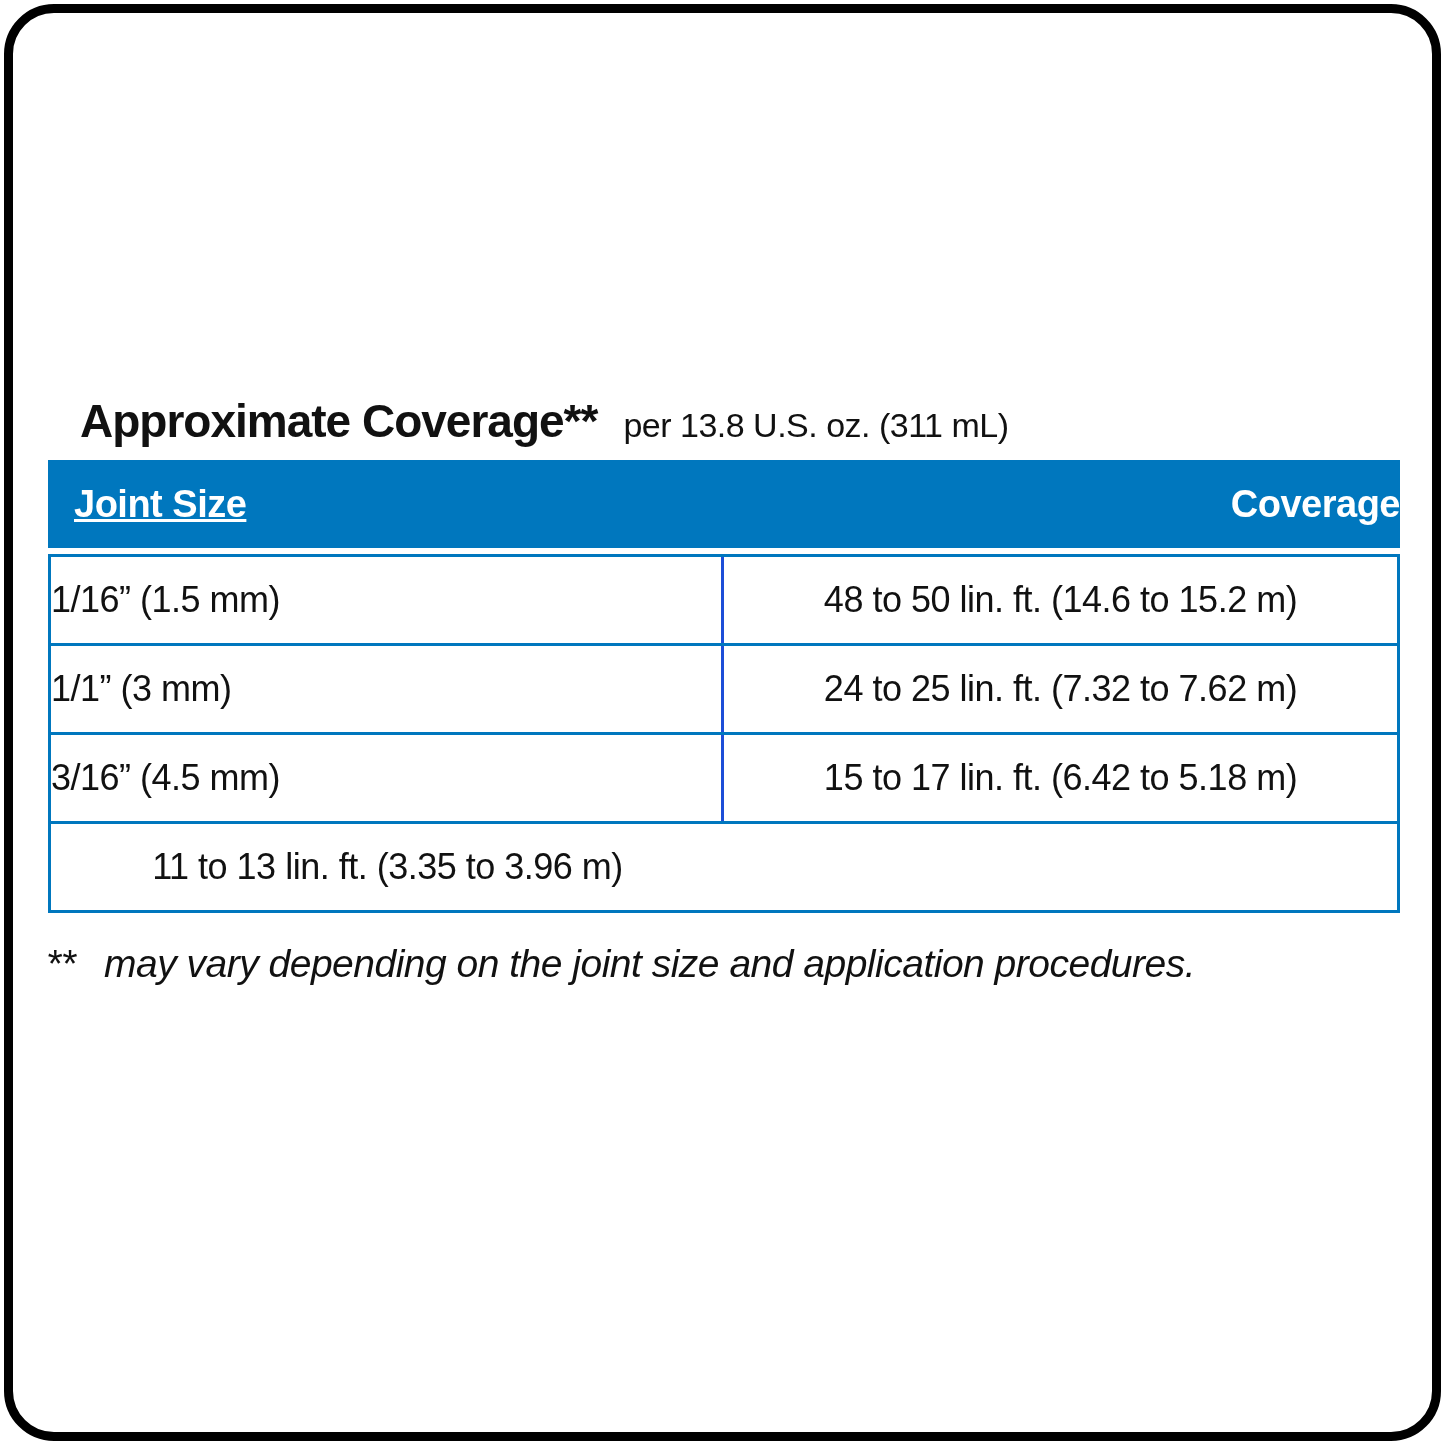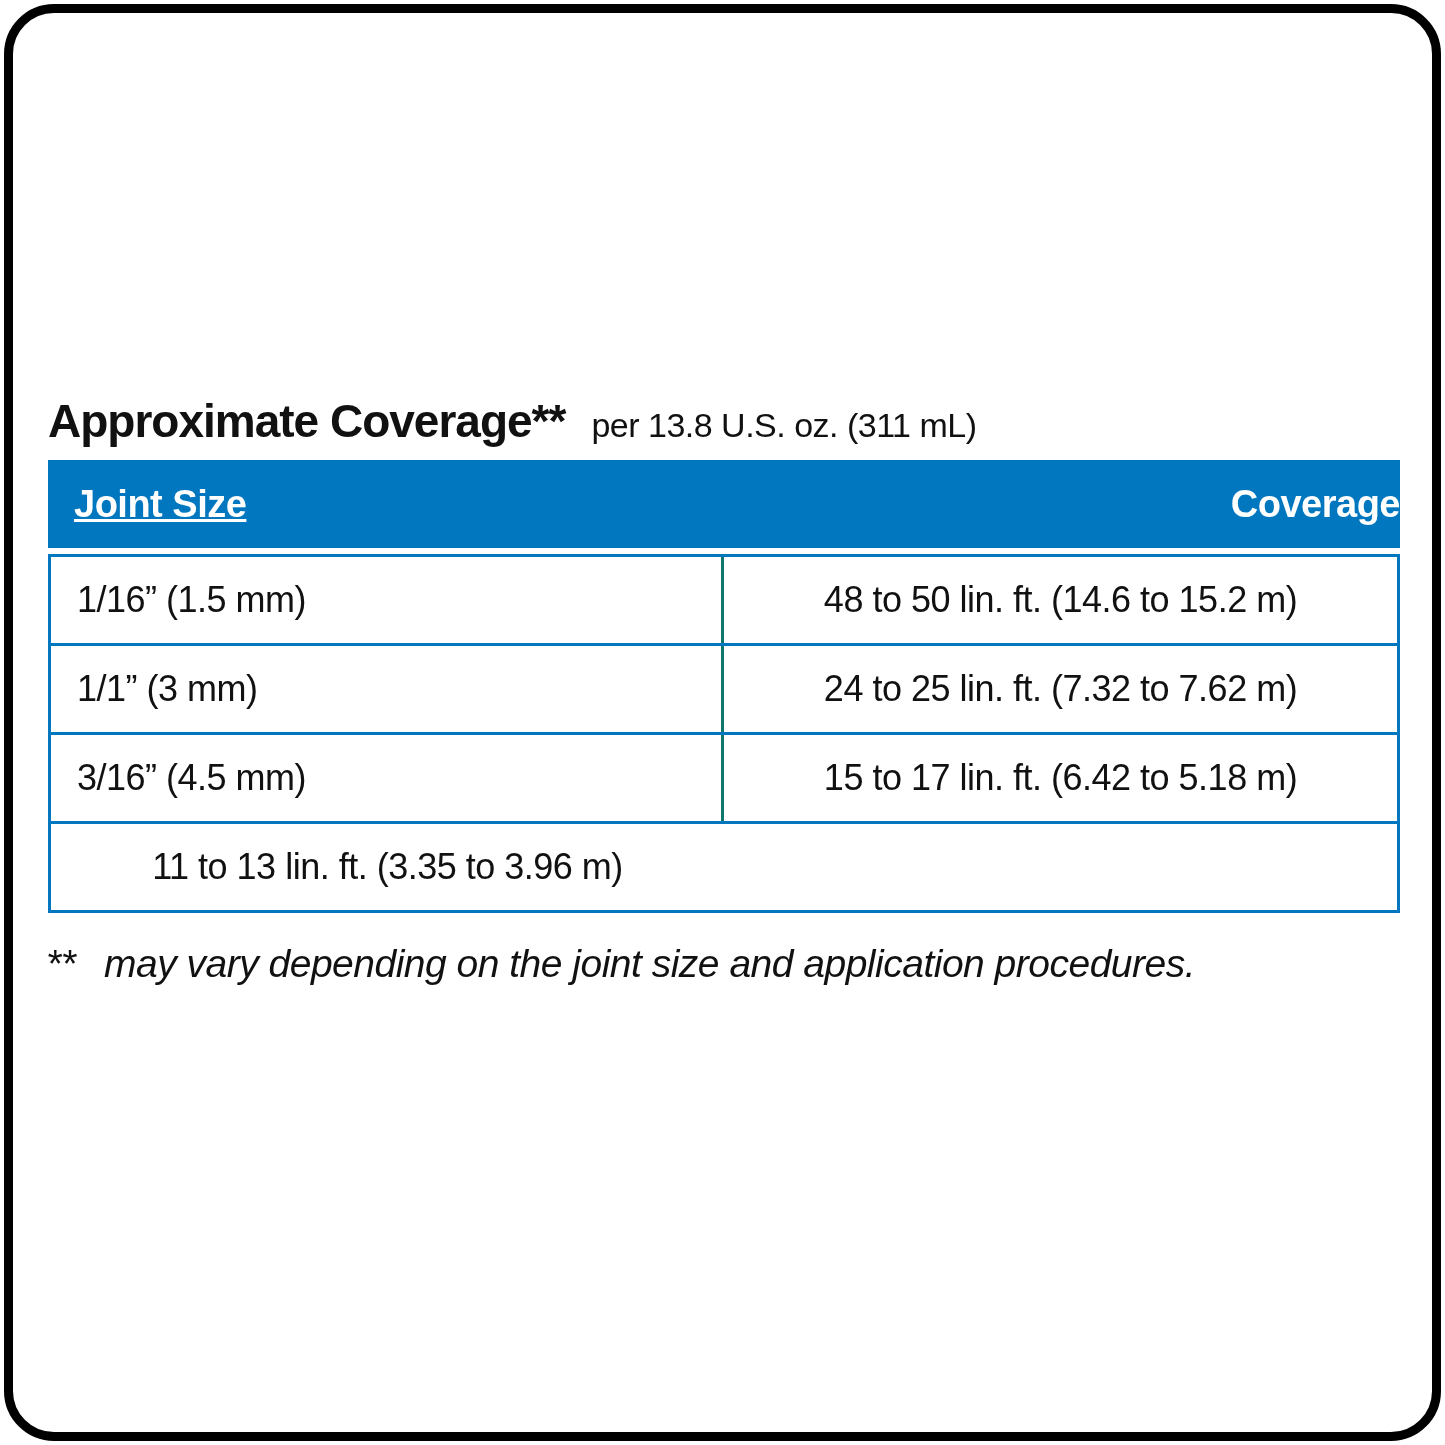--- a/index.html
+++ b/index.html
@@ -24,20 +24,21 @@
     top: 394px;
     display: flex;
     align-items: baseline;
     white-space: nowrap;
     color: #111111;
   }
   .title {
     font-weight: bold;
     font-size: 46px;
     letter-spacing: -1px;
+    margin-left: 32px;
   }
   .subtitle {
     font-size: 34px;
     margin-left: 26px;
     letter-spacing: -0.5px;
   }
   .coverage-table {
     position: absolute;
     left: 48px;
     top: 460px;
@@ -72,22 +73,21 @@
   .td {
     display: flex;
     align-items: center;
     font-size: 36px;
     color: #111111;
     letter-spacing: -0.5px;
     box-sizing: border-box;
   }
   .td-left {
     width: 50%;
-    padding-left: 26px;
-    border-right: 3px solid #0f766e;
+    border-right: 3px solid #1d4ed8;
   }
   .td-right {
     width: 50%;
     justify-content: center;
   }
   .footnote {
     position: absolute;
     left: 46px;
     top: 936px;
     display: flex;

